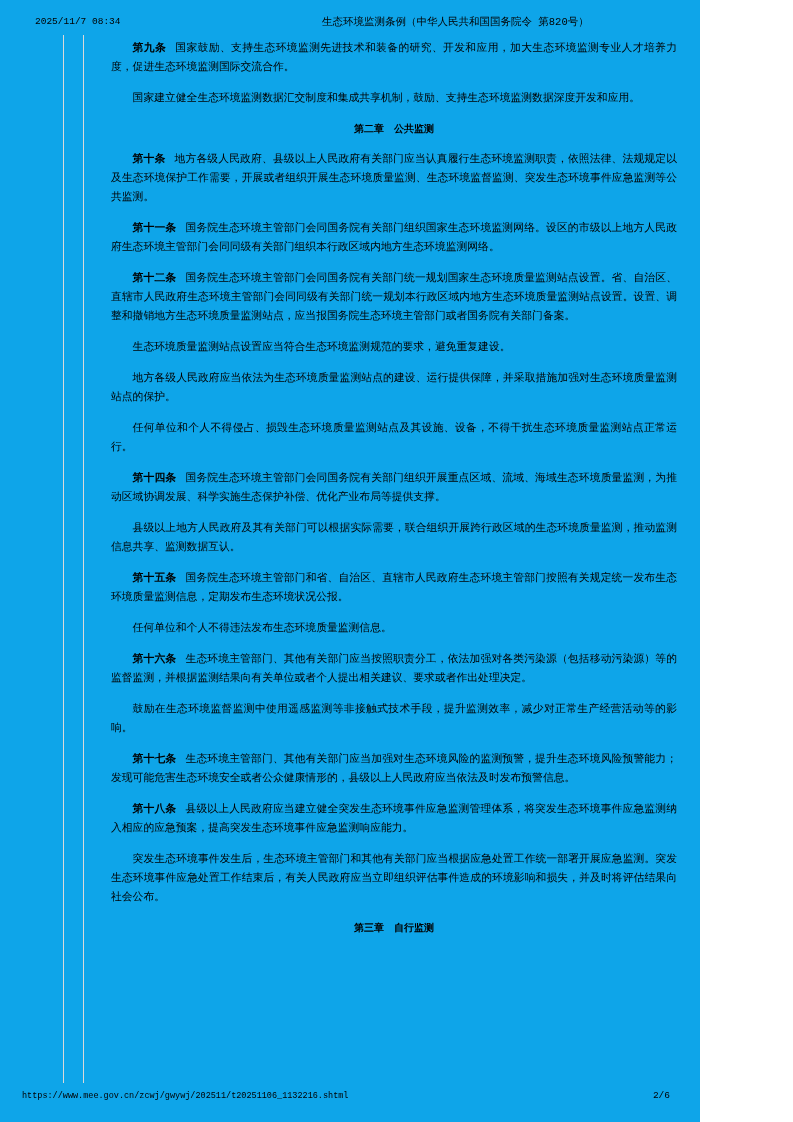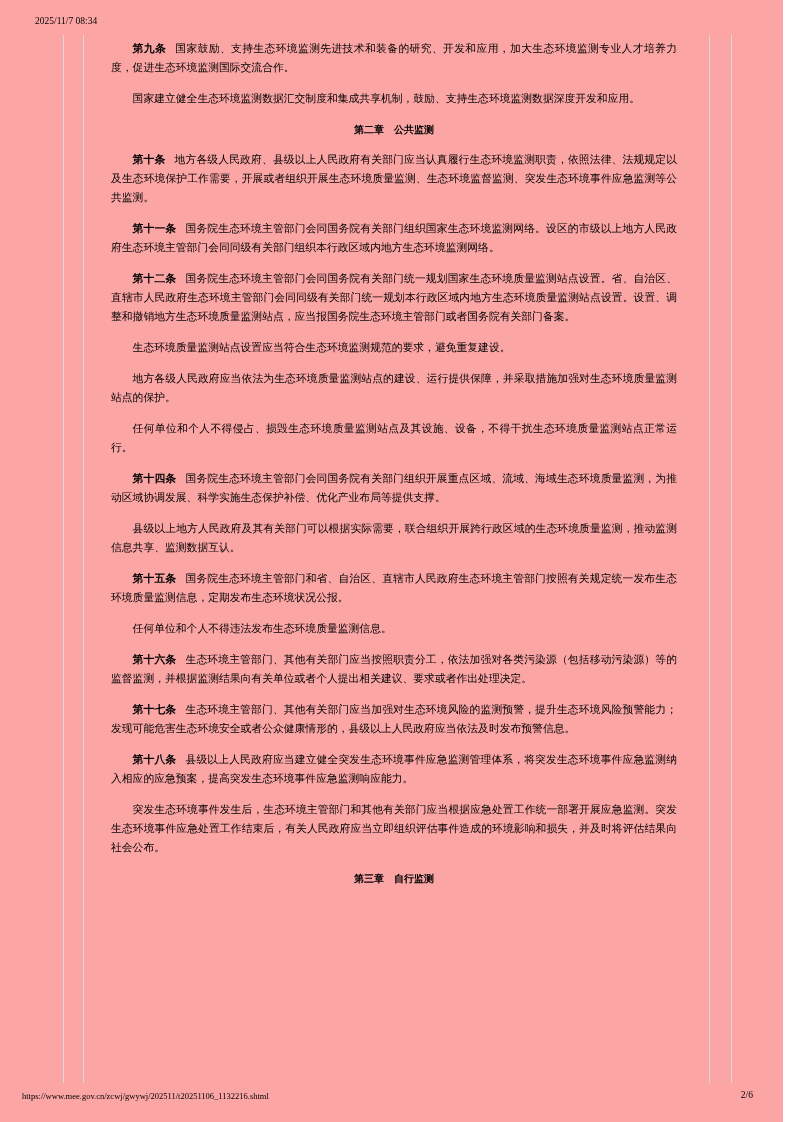--- a/index.html
+++ b/index.html
@@ -1,22 +1,22 @@
 <!DOCTYPE html>
 <html style="--text-color: #000000; --line-color: #d9d9d9;"><head>
 <meta charset="utf-8">
 <style>
   html, body { margin: 0; padding: 0; background: #ffffff; }
   .page {
     position: relative;
-    width: 783px;
+    width: 700px;
     height: 1122px;
-    background: #fca5a5;
+    background: #0ea5e9;
     overflow: hidden;
-    font-family: Liberation Serif, serif;
+    font-family: Liberation Mono, monospace;
     color: var(--text-color, #000000);
   }
   
   .ph-date  { position: absolute; left: 35px;  top: 16px; font-size: 9.5px;  white-space: nowrap; }
   .ph-title { position: absolute; left: 322px; top: 15px; font-size: 10.5px; white-space: nowrap; }
   
   .vline { position: absolute; top: 35px; height: 1048px; width: 1px; background: var(--line-color, #d9d9d9); }
   .vl1 { left: 63px; }
   .vl2 { left: 83px; }
   .vr1 { left: 709px; }
@@ -37,20 +37,21 @@
   
   .pf-url  { position: absolute; left: 22px;  top: 1091px; font-size: 8.5px; white-space: nowrap; }
   .pf-page { position: absolute; right: 30px; top: 1090px; font-size: 9.5px; white-space: nowrap; text-align: center; }
 </style>
 </head>
 <body>
 
 <div class="page">
 
   <span class="ph-date">2025/11/7 08:34</span>
+  <span class="ph-title">生态环境监测条例（中华人民共和国国务院令 第820号）</span>
 
   <div class="vline vl1"></div>
   <div class="vline vl2"></div>
   <div class="vline vr1"></div>
   <div class="vline vr2"></div>
 
   <div class="content" id="doc-body">
       <p class="para"><span class="lead">第九条</span><span>国家鼓励、支持生态环境监测先进技术和装备的研究、开发和应用，加大生态环境监测专业人才培养力度，促进生态环境监测国际交流合作。</span></p>
       <p class="para">国家建立健全生态环境监测数据汇交制度和集成共享机制，鼓励、支持生态环境监测数据深度开发和应用。</p>
       <div class="chapter">第二章　公共监测</div>
@@ -58,20 +59,21 @@
       <p class="para"><span class="lead">第十一条</span><span>国务院生态环境主管部门会同国务院有关部门组织国家生态环境监测网络。设区的市级以上地方人民政府生态环境主管部门会同同级有关部门组织本行政区域内地方生态环境监测网络。</span></p>
       <p class="para"><span class="lead">第十二条</span><span>国务院生态环境主管部门会同国务院有关部门统一规划国家生态环境质量监测站点设置。省、自治区、直辖市人民政府生态环境主管部门会同同级有关部门统一规划本行政区域内地方生态环境质量监测站点设置。设置、调整和撤销地方生态环境质量监测站点，应当报国务院生态环境主管部门或者国务院有关部门备案。</span></p>
       <p class="para">生态环境质量监测站点设置应当符合生态环境监测规范的要求，避免重复建设。</p>
       <p class="para">地方各级人民政府应当依法为生态环境质量监测站点的建设、运行提供保障，并采取措施加强对生态环境质量监测站点的保护。</p>
       <p class="para">任何单位和个人不得侵占、损毁生态环境质量监测站点及其设施、设备，不得干扰生态环境质量监测站点正常运行。</p>
       <p class="para"><span class="lead">第十四条</span><span>国务院生态环境主管部门会同国务院有关部门组织开展重点区域、流域、海域生态环境质量监测，为推动区域协调发展、科学实施生态保护补偿、优化产业布局等提供支撑。</span></p>
       <p class="para">县级以上地方人民政府及其有关部门可以根据实际需要，联合组织开展跨行政区域的生态环境质量监测，推动监测信息共享、监测数据互认。</p>
       <p class="para"><span class="lead">第十五条</span><span>国务院生态环境主管部门和省、自治区、直辖市人民政府生态环境主管部门按照有关规定统一发布生态环境质量监测信息，定期发布生态环境状况公报。</span></p>
       <p class="para">任何单位和个人不得违法发布生态环境质量监测信息。</p>
       <p class="para"><span class="lead">第十六条</span><span>生态环境主管部门、其他有关部门应当按照职责分工，依法加强对各类污染源（包括移动污染源）等的监督监测，并根据监测结果向有关单位或者个人提出相关建议、要求或者作出处理决定。</span></p>
+      <p class="para">鼓励在生态环境监督监测中使用遥感监测等非接触式技术手段，提升监测效率，减少对正常生产经营活动等的影响。</p>
       <p class="para"><span class="lead">第十七条</span><span>生态环境主管部门、其他有关部门应当加强对生态环境风险的监测预警，提升生态环境风险预警能力；发现可能危害生态环境安全或者公众健康情形的，县级以上人民政府应当依法及时发布预警信息。</span></p>
       <p class="para"><span class="lead">第十八条</span><span>县级以上人民政府应当建立健全突发生态环境事件应急监测管理体系，将突发生态环境事件应急监测纳入相应的应急预案，提高突发生态环境事件应急监测响应能力。</span></p>
       <p class="para">突发生态环境事件发生后，生态环境主管部门和其他有关部门应当根据应急处置工作统一部署开展应急监测。突发生态环境事件应急处置工作结束后，有关人民政府应当立即组织评估事件造成的环境影响和损失，并及时将评估结果向社会公布。</p>
       <div class="chapter">第三章　自行监测</div>
     </div>
 
   <span class="pf-url">https://www.mee.gov.cn/zcwj/gwywj/202511/t20251106_1132216.shtml</span>
   <span class="pf-page">2/6</span>
 
 </div>

